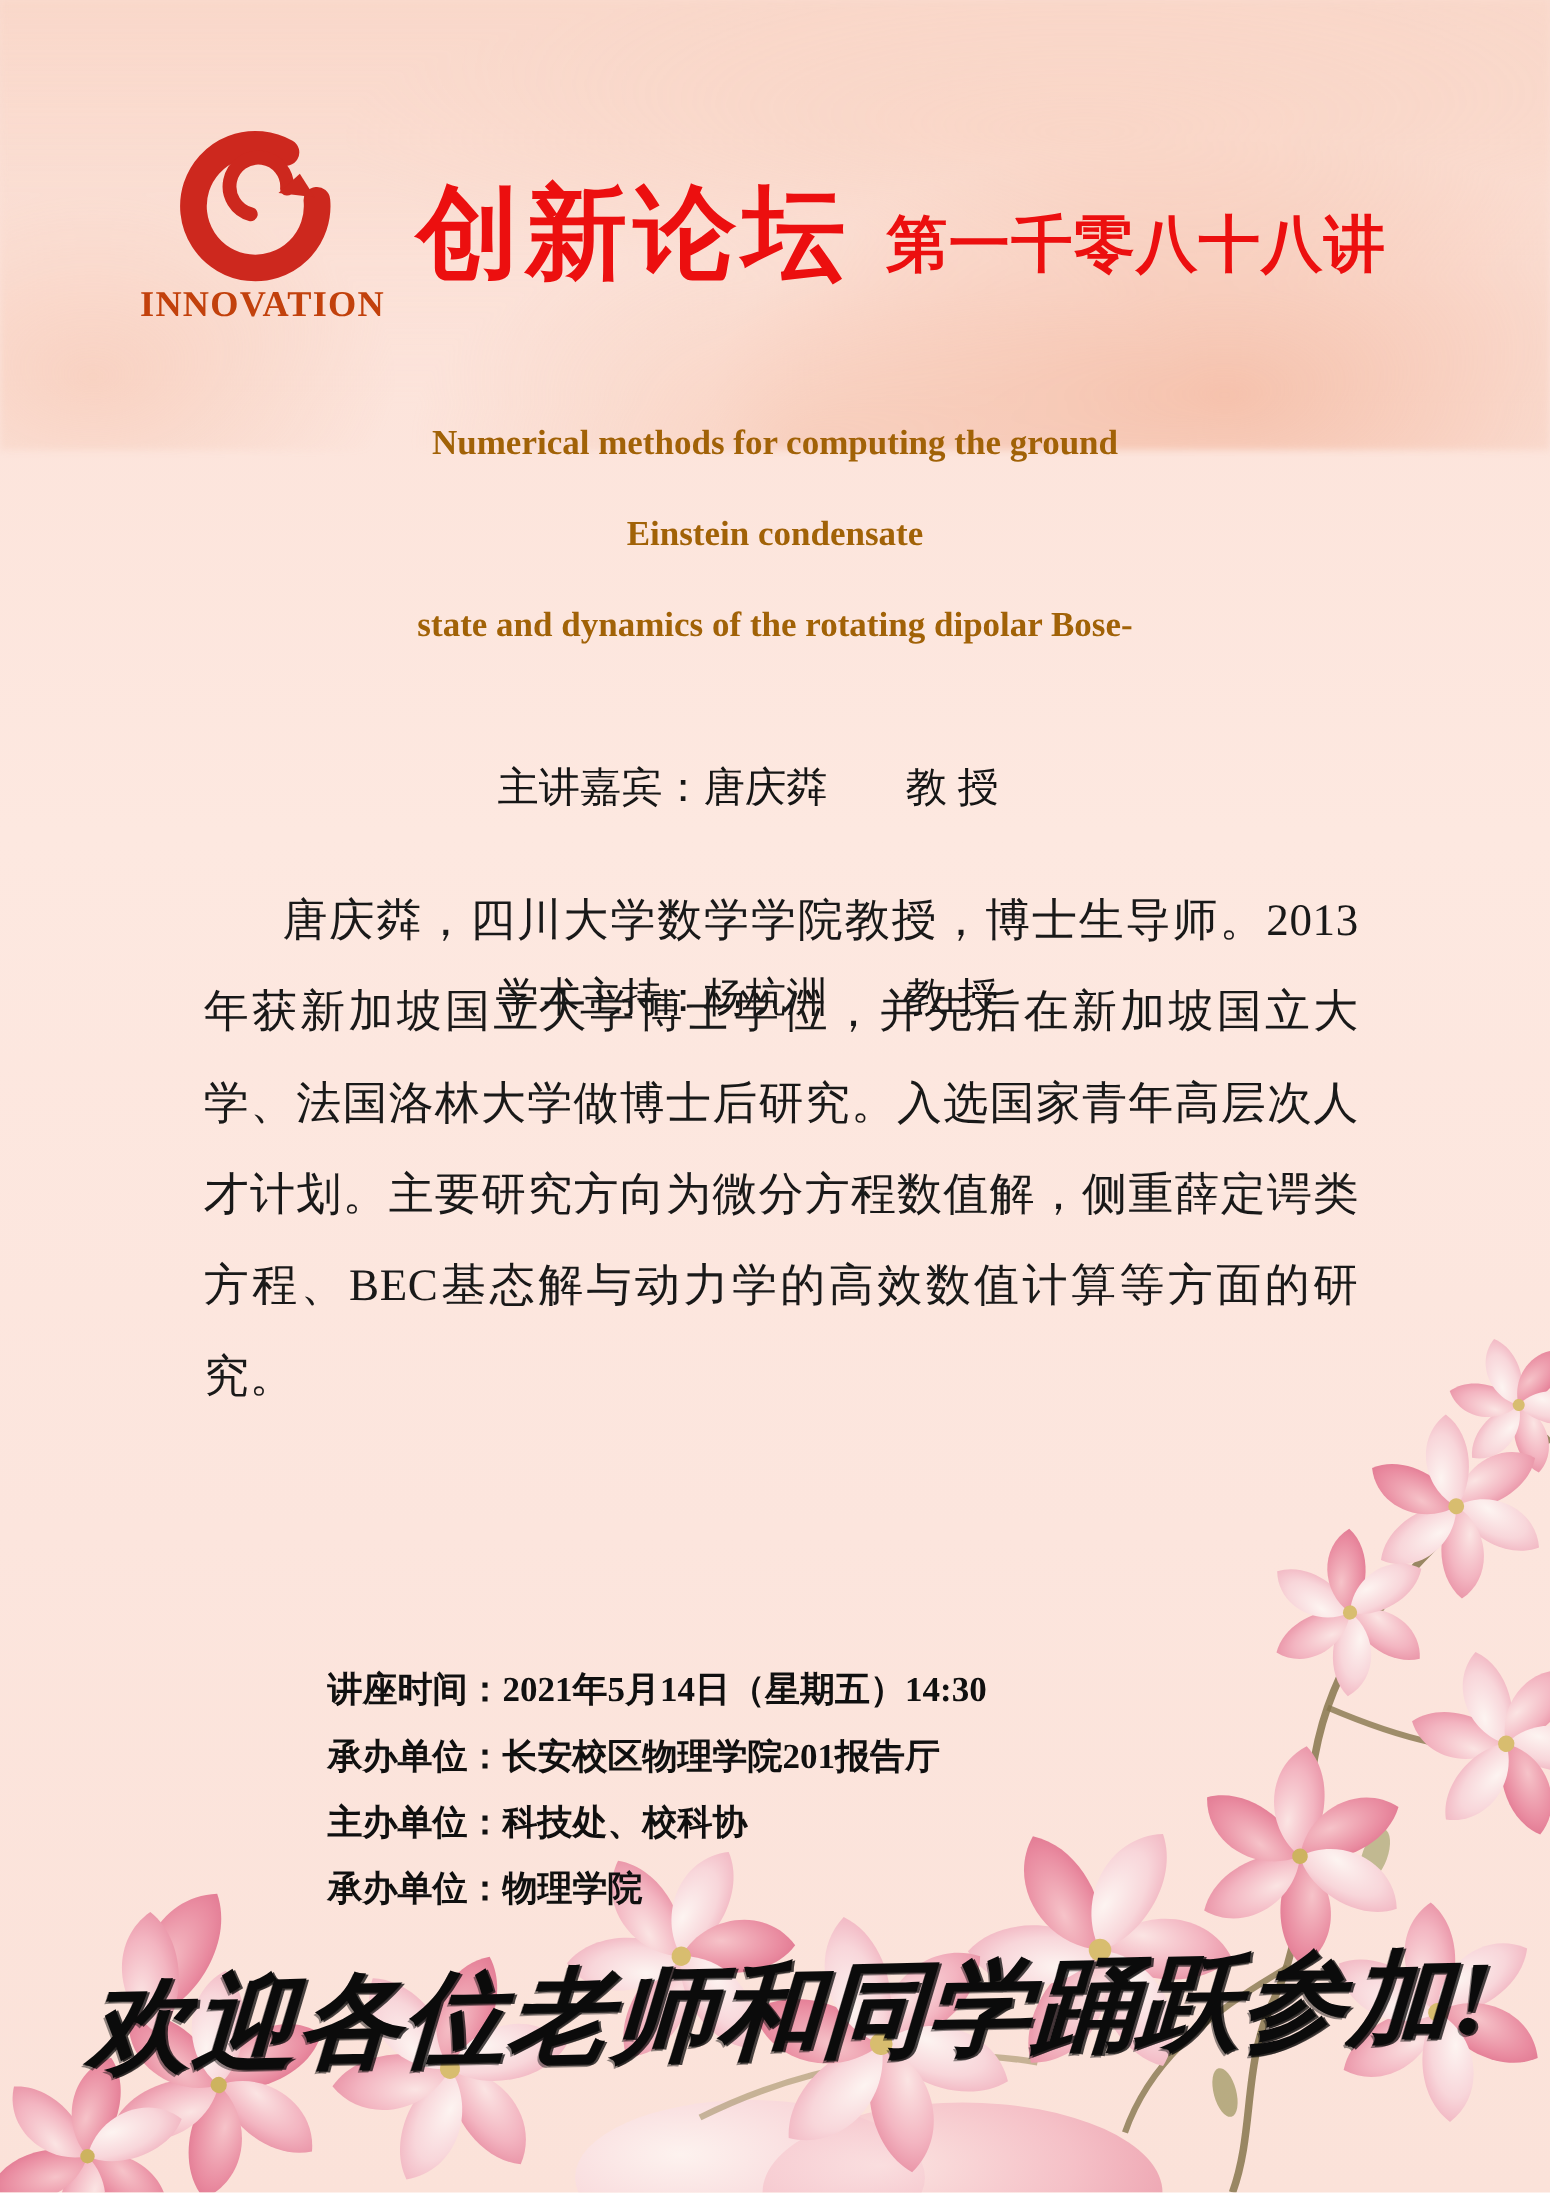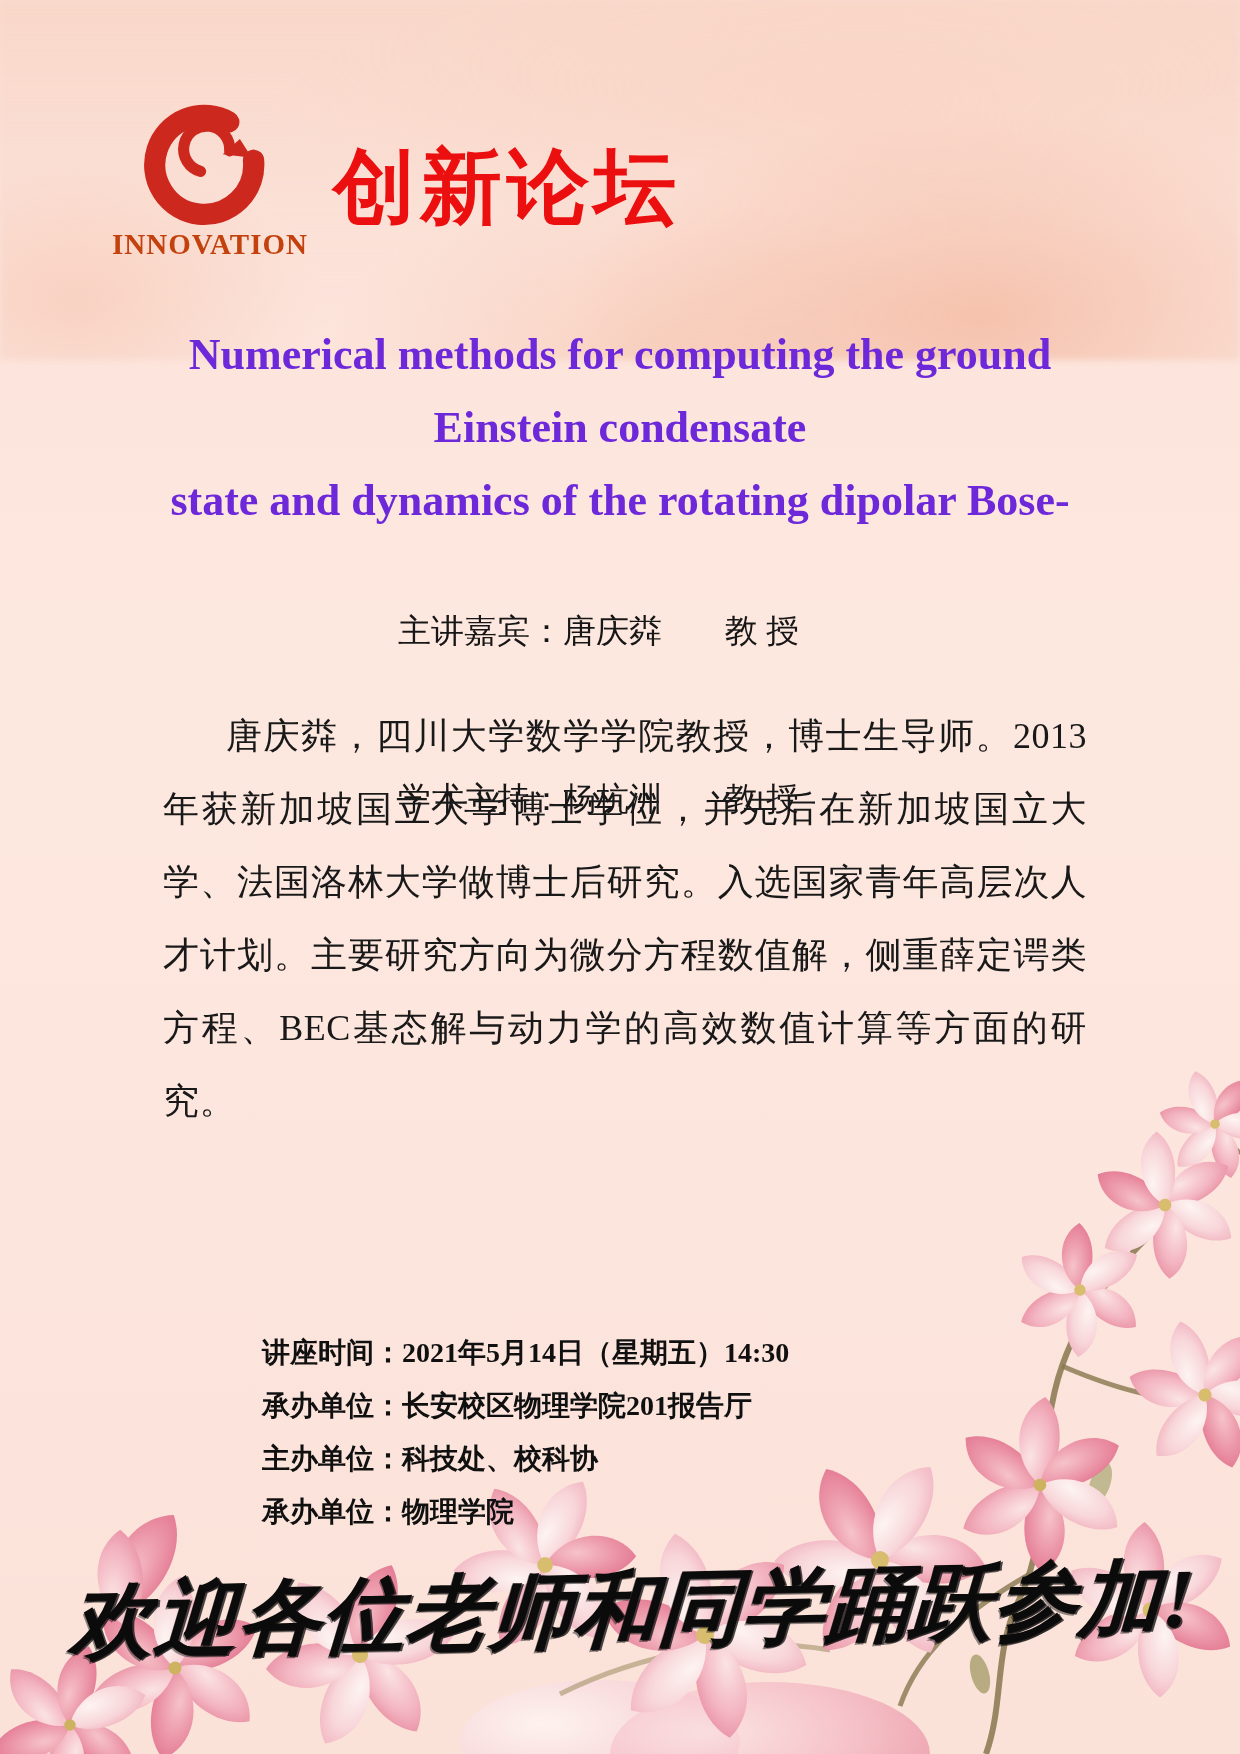--- a/index.html
+++ b/index.html
@@ -31,21 +31,21 @@
   .forum-title{
     font-size:82px;line-height:1;font-weight:900;color:#ec0f0f;letter-spacing:5px;
     font-family:"Liberation Sans",sans-serif;
   }
   .lecture-number{
     font-size:49px;line-height:1;font-weight:800;color:#ec0f0f;letter-spacing:1px;
     padding-bottom:7px;font-family:"Liberation Sans",sans-serif;
   }
   .title-en{
     position:absolute;left:50px;top:318px;width:1140px;z-index:2;text-align:center;
-    font-family:"Liberation Serif",serif;font-weight:700;font-size:44px;line-height:73px;color:#6d28d9;
+    font-family:"Liberation Serif",serif;font-weight:700;font-size:28px;line-height:73px;color:#a16207;
   }
   .speakers{position:absolute;left:365px;top:547px;z-index:2;font-size:33px;line-height:56px;color:#161616;}
   .speaker-line{white-space:pre;}
   .speaker-degree{margin-left:1.9em;white-space:pre;}
   .bio{
     position:absolute;left:163px;top:700px;width:924px;z-index:2;
     font-size:36px;line-height:73px;letter-spacing:.5px;color:#191919;
     text-align:justify;text-indent:63px;
   }
   .details{position:absolute;left:262px;top:1326px;z-index:2;font-size:28px;line-height:53px;font-weight:700;color:#101010;white-space:nowrap;}
@@ -131,20 +131,21 @@
   <svg class="logo-icon" width="190" height="128" viewBox="0 0 190 150" aria-hidden="true">
     <path d="M117 28 A58 58 0 1 0 146 73" fill="none" stroke="#cd281e" stroke-width="25" stroke-linecap="round"></path>
     <path d="M84 86 A27 27 0 1 1 118 62" fill="none" stroke="#cd281e" stroke-width="13" stroke-linecap="round"></path>
     <polygon points="130,48 144,70 110,66" fill="#cd281e"></polygon>
   </svg>
   <span class="logo-text">INNOVATION</span>
 </div>
 
 <div class="header-row">
   <div class="forum-title">创新论坛</div>
+  <div class="lecture-number">第一千零八十八讲</div>
 </div>
 
 <div class="title-en">
   <div>Numerical methods for computing the ground</div>
   <div>Einstein condensate</div>
   <div>state and dynamics of the rotating dipolar Bose-</div>
 </div>
 
 <div class="speakers">
   <div class="speaker-line">

